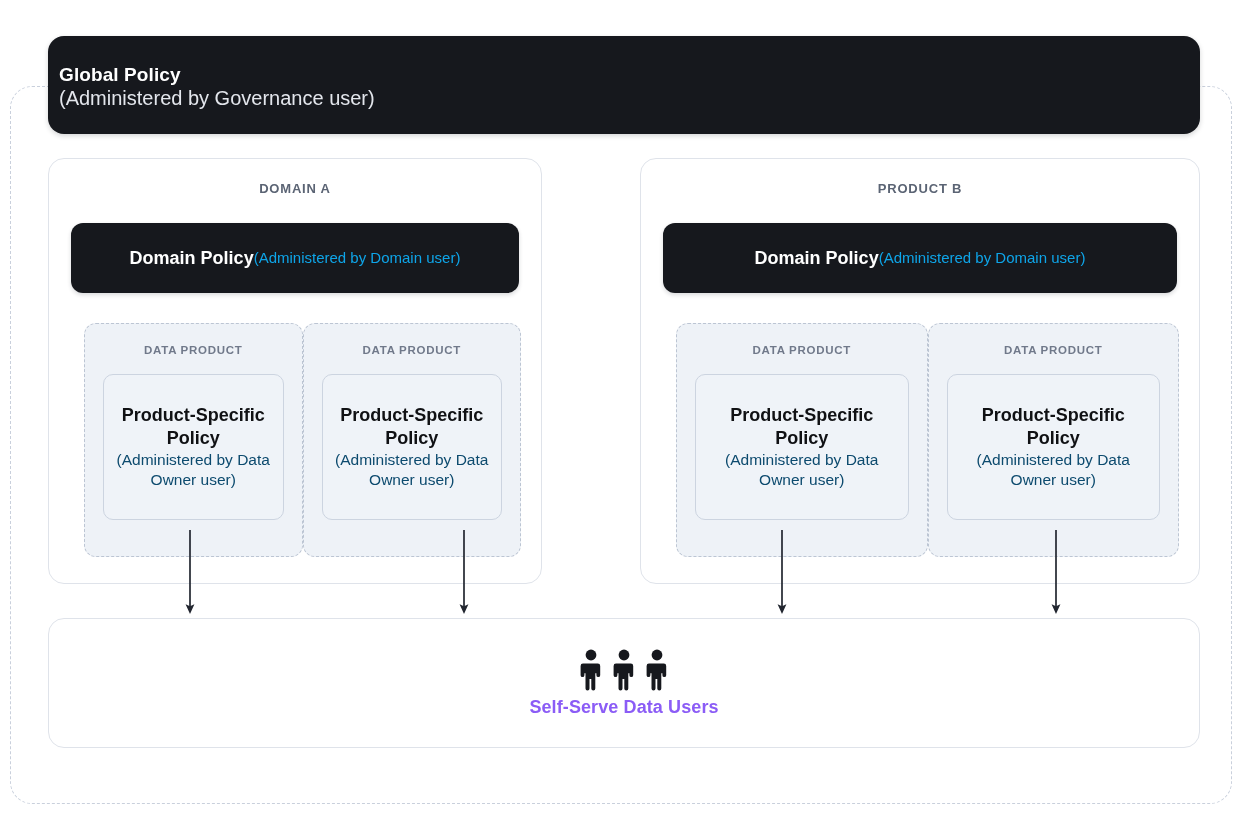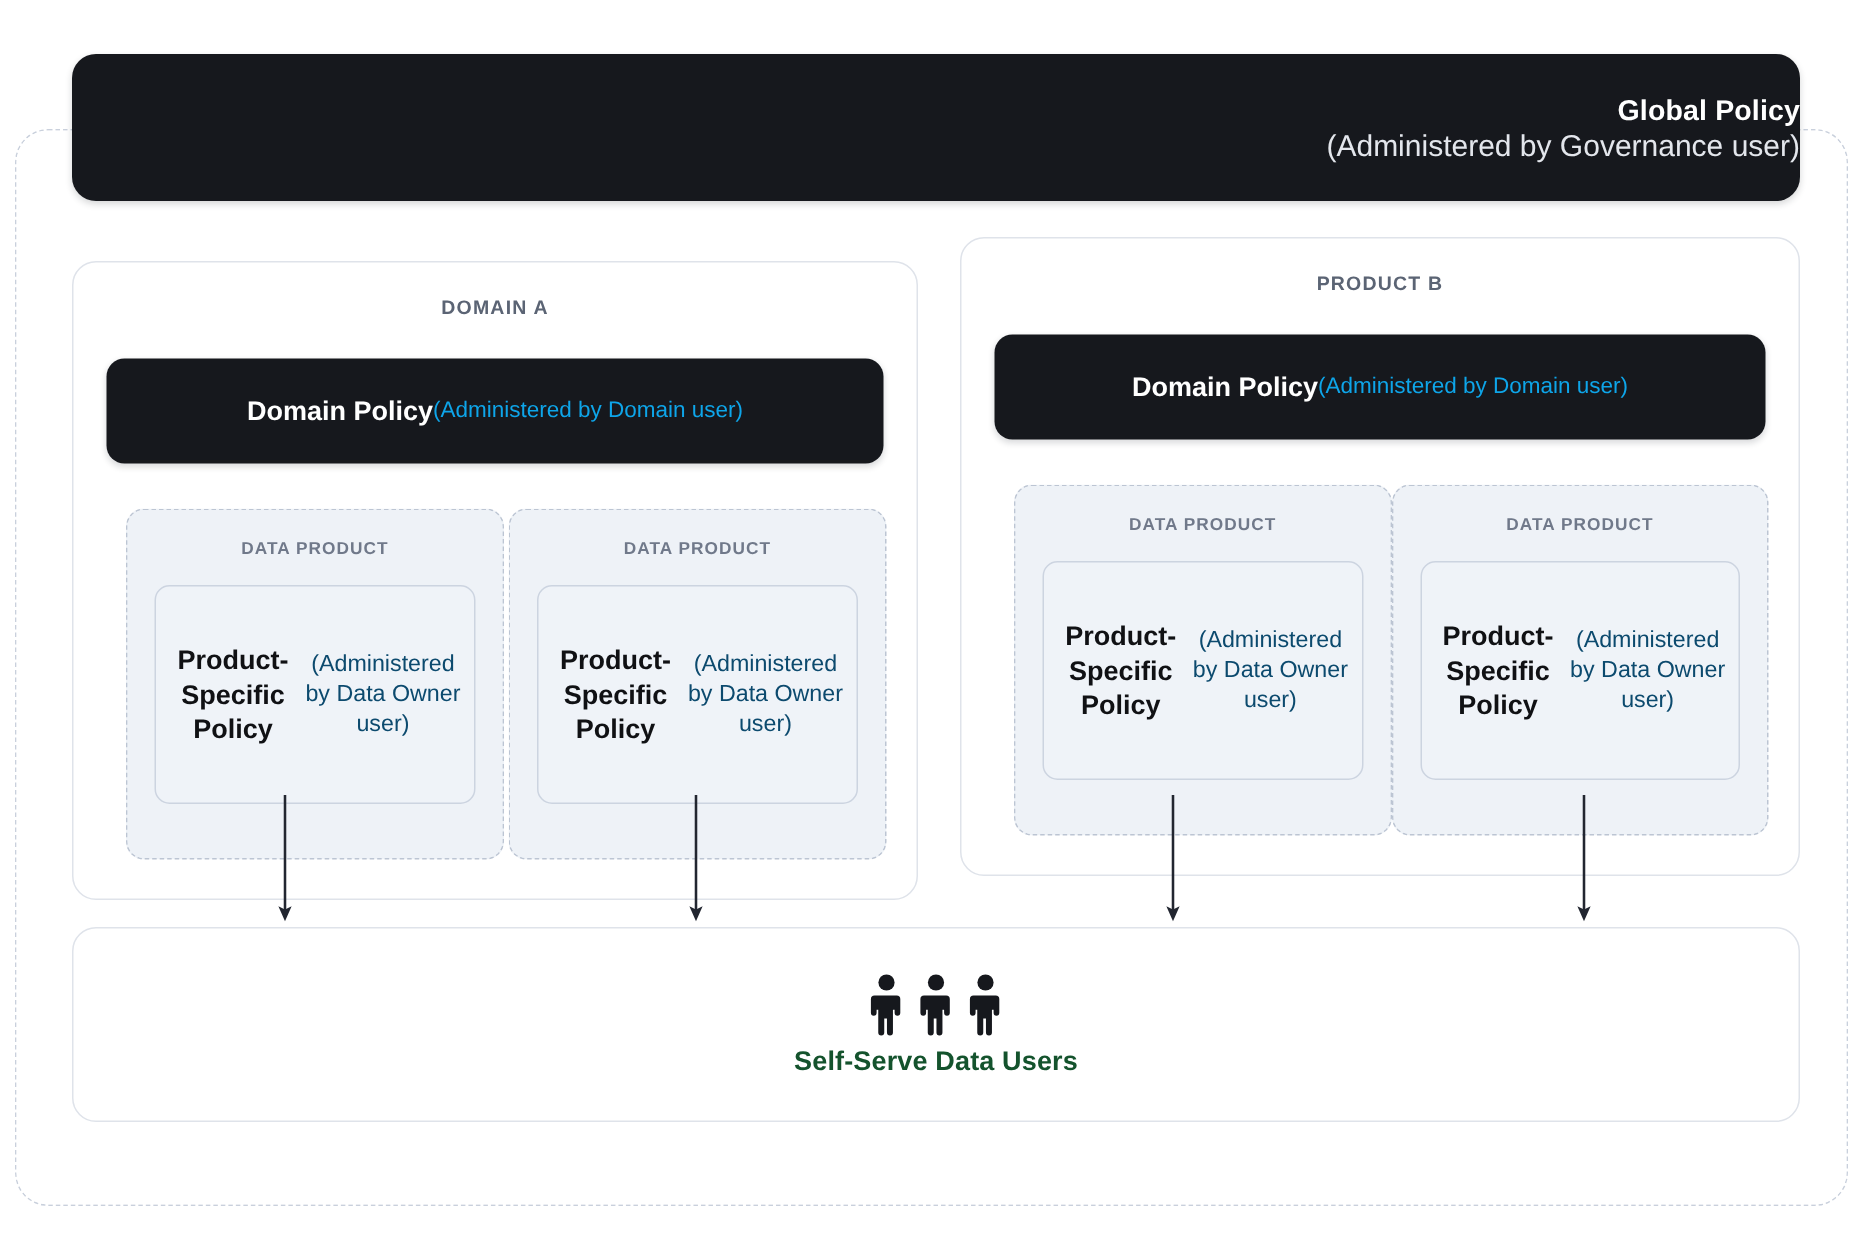--- a/index.html
+++ b/index.html
@@ -37,21 +37,21 @@
     position: absolute;
     left: 48px;
     top: 36px;
     width: 1152px;
     height: 98px;
     background: #16181d;
     border-radius: 16px;
     box-shadow: 0 2px 5px rgba(20,25,35,.18);
     display: flex;
     flex-direction: column;
-    align-items: flex-end;
+    align-items: flex-start;
     justify-content: center;
     box-sizing: border-box;
     padding-left: 11px;
   }
   .global-policy .gp-title {
     color: #ffffff;
     font-size: 19px;
     font-weight: bold;
     line-height: 25px;
     letter-spacing: .1px;
@@ -66,21 +66,21 @@
   
   .domain {
     position: absolute;
     top: 158px;
     height: 426px;
     background: #ffffff;
     border: 1.4px solid #dfe3ea;
     border-radius: 16px;
     box-sizing: border-box;
   }
-  .domain-a { left: 48px;  width: 564px; margin-top: 16px; }
+  .domain-a { left: 48px;  width: 494px; }
   .domain-b { left: 640px; width: 560px; }
 
   .domain-label {
     position: absolute;
     top: 22px;
     left: 0;
     right: 0;
     text-align: center;
     font-size: 13px;
     font-weight: bold;
@@ -148,21 +148,21 @@
     position: absolute;
     left: 18px;
     right: 18px;
     top: 50px;
     height: 146px;
     background: #eff3f8;
     border: 1.3px solid #ccd4e0;
     border-radius: 10px;
     box-sizing: border-box;
     display: flex;
-    flex-direction: row;
+    flex-direction: column;
     align-items: center;
     justify-content: center;
     padding: 0 6px;
   }
   .policy-card .pc-title {
     color: #101114;
     font-size: 18px;
     font-weight: bold;
     line-height: 23px;
     text-align: center;
@@ -201,21 +201,21 @@
   }
   .people {
     display: flex;
     gap: 9px;
     align-items: flex-end;
     margin-bottom: 6px;
   }
   .ss-label {
     font-size: 18px;
     font-weight: bold;
-    color: #14532d;
+    color: #8b5cf6;
     letter-spacing: .1px;
   }
 </style>
 </head>
 <body>
 
 <div id="canvas">
 
   <div class="platform-boundary"></div>
 

